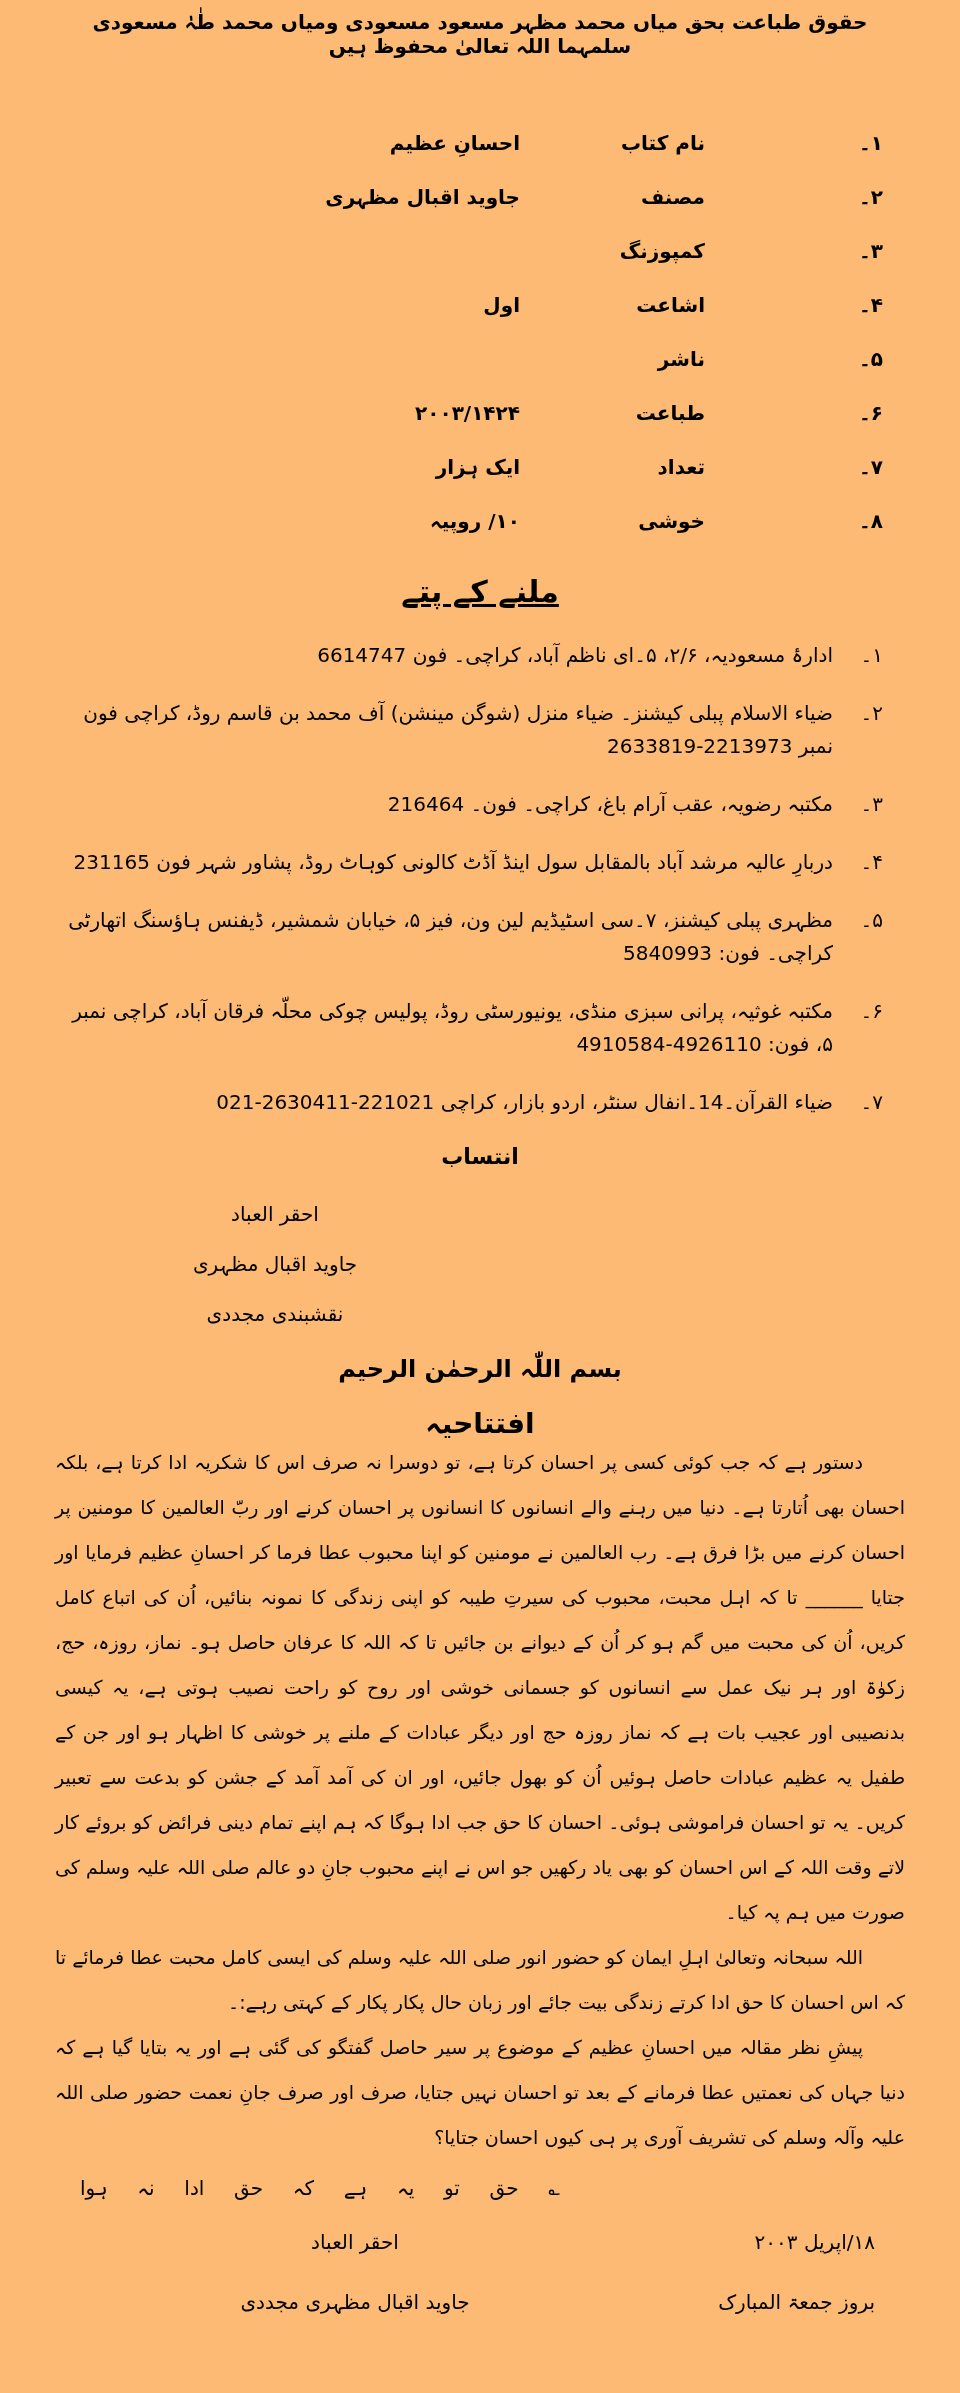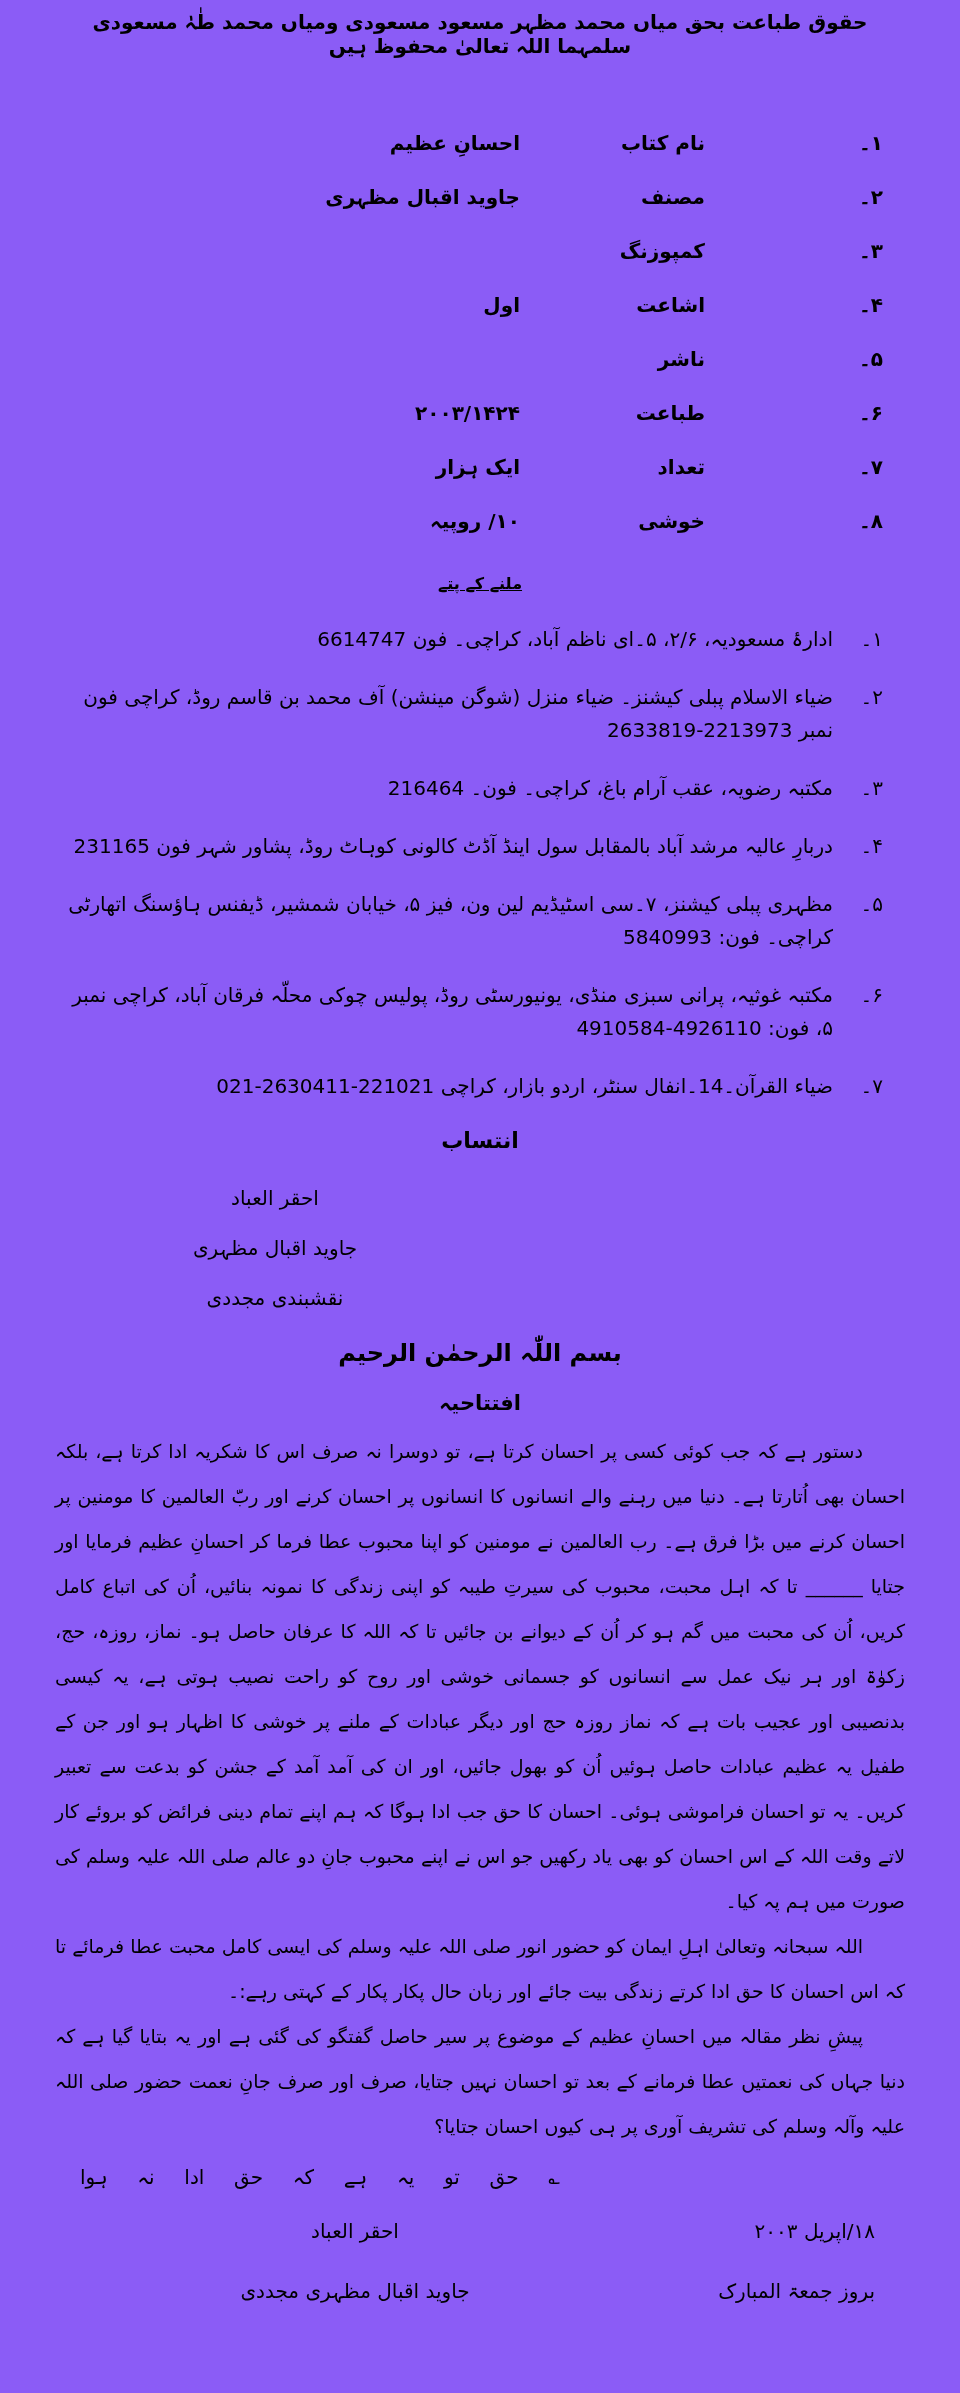--- a/index.html
+++ b/index.html
@@ -1,46 +1,46 @@
 <!DOCTYPE html>
 <html lang="ur" dir="rtl"><head>
 <meta charset="utf-8">
 <style>
   html,body{margin:0;padding:0;background:#e9e9e9;}
   .page{
-    width:960px;height:2393px;background:#8b5cf6;color:#000;
+    width:960px;height:2393px;background:#fdba74;color:#000;
     direction:rtl;box-sizing:border-box;padding:10px 55px 0 55px;
     overflow:hidden;margin:0 auto;
     font-family:"DejaVu Sans",sans-serif;
   }
   
   .copyright{text-align:center;font-size:20px;font-weight:bold;margin-bottom:58px;}
 
   
   .info{margin-bottom:26px;}
   .info-row{display:flex;height:54px;align-items:center;font-size:20px;font-weight:bold;}
   .info-num{width:175px;padding-right:22px;box-sizing:border-box;flex-shrink:0;}
   .info-label{width:185px;padding-right:25px;box-sizing:border-box;flex-shrink:0;}
   .info-value{flex:1;padding-right:25px;box-sizing:border-box;}
 
   
-  .addr-heading{text-align:center;font-size:16px;font-weight:bold;margin:14px 0 30px;text-decoration:underline;}
+  .addr-heading{text-align:center;font-size:30px;font-weight:bold;margin:14px 0 30px;text-decoration:underline;}
   .addr-item{display:flex;font-size:20px;line-height:33px;margin-bottom:25px;}
   .addr-num{width:72px;padding-right:22px;box-sizing:border-box;flex-shrink:0;}
   .addr-body{flex:1;}
   .addr-line2{text-align:center;margin-top:20px;}
   .ltr{direction:ltr;unicode-bidi:isolate;}
 
   
   .ded-heading{text-align:center;font-size:22px;font-weight:bold;margin:4px 0 20px;letter-spacing:2px;}
   .ded-text{font-size:20px;line-height:36px;text-align:justify;text-align-last:justify;margin-bottom:22px;}
   .signoff-block{width:230px;margin-right:515px;font-size:20px;line-height:50px;text-align:center;}
 
   .basmala{text-align:center;font-size:24px;font-weight:bold;margin:16px 0 24px;}
-  .intro-heading{text-align:center;font-size:21px;font-weight:bold;margin-bottom:14px;}
+  .intro-heading{text-align:center;font-size:28px;font-weight:bold;}
 
   .para{font-size:19px;line-height:45px;text-align:justify;text-indent:42px;margin:0;}
 
   
   .verse-row{display:flex;justify-content:space-between;width:480px;margin:16px 345px 12px 0;font-size:20px;}
   .verse-row span{white-space:nowrap;}
 
   
   .footer{display:flex;font-size:20px;line-height:60px;padding-right:30px;margin-top:10px;}
   .footer-col-right{width:330px;flex-shrink:0;}

